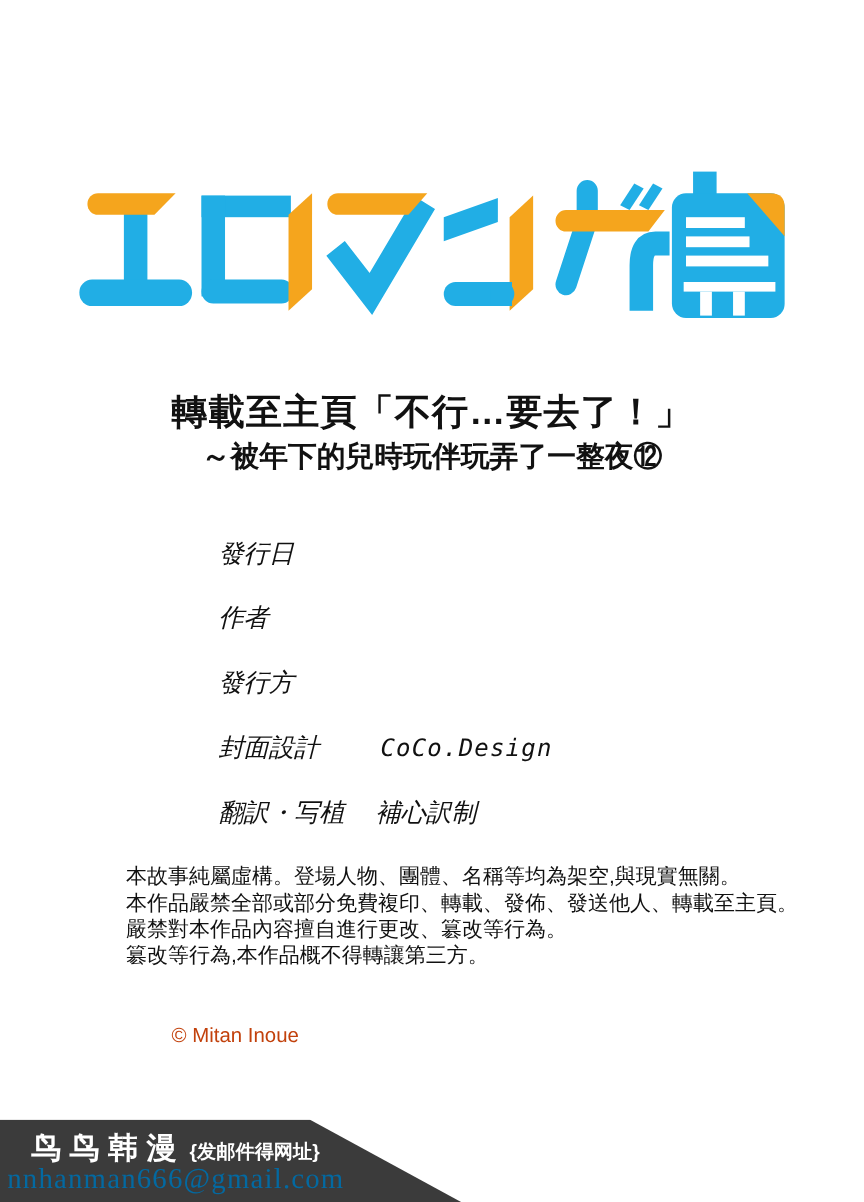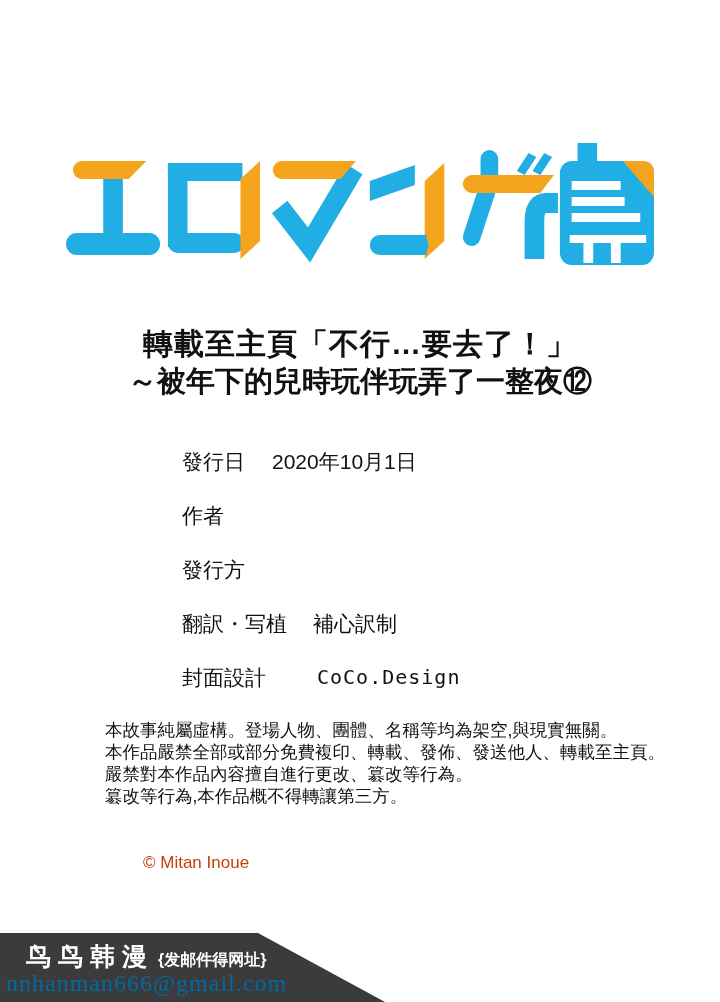--- a/index.html
+++ b/index.html
@@ -12,25 +12,25 @@
 
   
   .logo { position:absolute; top:141px; left:66px; width:588px; height:126px; }
   .logo svg { display:block; width:100%; height:100%; }
   .lb { fill:var(--blue); } .lo { fill:var(--orange); }
   .sb { stroke:var(--blue); fill:none; }
 
   
   .title { position:absolute; top:326px; left:0; width:720px; text-align:center; font-weight:bold; }
   .title-l1 { display:block; font-size:30px; line-height:36px; letter-spacing:1px; }
-  .title-l2 { display:block; font-size:29px; line-height:38px; }
+  .title-l2 { display:block; font-size:24px; line-height:38px; }
 
   
   .credits { position:absolute; top:450px; left:182px; }
-  .credit-row { display:flex; align-items:center; margin-bottom:31px; font-size:21px; line-height:23px; }
+  .credit-row { display:flex; align-items:center; margin-bottom:31px; font-size:21px; line-height:23px;font-style:italic; }
   .credit-label { width:90px; flex:none; }
   .credit-label.label-wide { width:110px; }
   .credit-value.gap-lg { margin-left:45px; }
   .credit-value.gap-sm { margin-left:21px; }
   .credit-value.v-en { font-weight:600; font-size:23px; }
   .credit-value.v-mono { font-family:"DejaVu Sans Mono","Liberation Mono",monospace; font-size:20px; letter-spacing:1px; }
 
   
   .disclaimer { position:absolute; top:719px; left:105px; width:560px; font-size:17.5px; line-height:22px; }
   .disclaimer-line { display:block; }
@@ -103,35 +103,34 @@
 </div>
 
 <div class="title">
   <span class="title-l1">轉載至主頁「不行…要去了！」</span>
   <span class="title-l2">～被年下的兒時玩伴玩弄了一整夜⑫</span>
 </div>
 
 <div class="credits">
   <div class="credit-row">
     <span class="credit-label">發行日</span>
-    <span class="credit-value">2020年10月1日</span>
   </div>
   <div class="credit-row">
     <span class="credit-label">作者</span>
   </div>
   <div class="credit-row">
     <span class="credit-label">發行方</span>
   </div>
   <div class="credit-row">
+    <span class="credit-label">封面設計</span>
+    <span class="credit-value v-mono gap-lg">CoCo.Design</span>
+  </div>
+  <div class="credit-row">
     <span class="credit-label label-wide">翻訳・写植</span>
     <span class="credit-value gap-sm">補心訳制</span>
-  </div>
-  <div class="credit-row">
-    <span class="credit-label">封面設計</span>
-    <span class="credit-value v-mono gap-lg">CoCo.Design</span>
   </div>
 </div>
 
 <div class="disclaimer">
   <span class="disclaimer-line">本故事純屬虛構。登場人物、團體、名稱等均為架空,與現實無關。</span>
   <span class="disclaimer-line">本作品嚴禁全部或部分免費複印、轉載、發佈、發送他人、轉載至主頁。</span>
   <span class="disclaimer-line">嚴禁對本作品內容擅自進行更改、簒改等行為。</span>
   <span class="disclaimer-line">簒改等行為,本作品概不得轉讓第三方。</span>
 </div>
 

